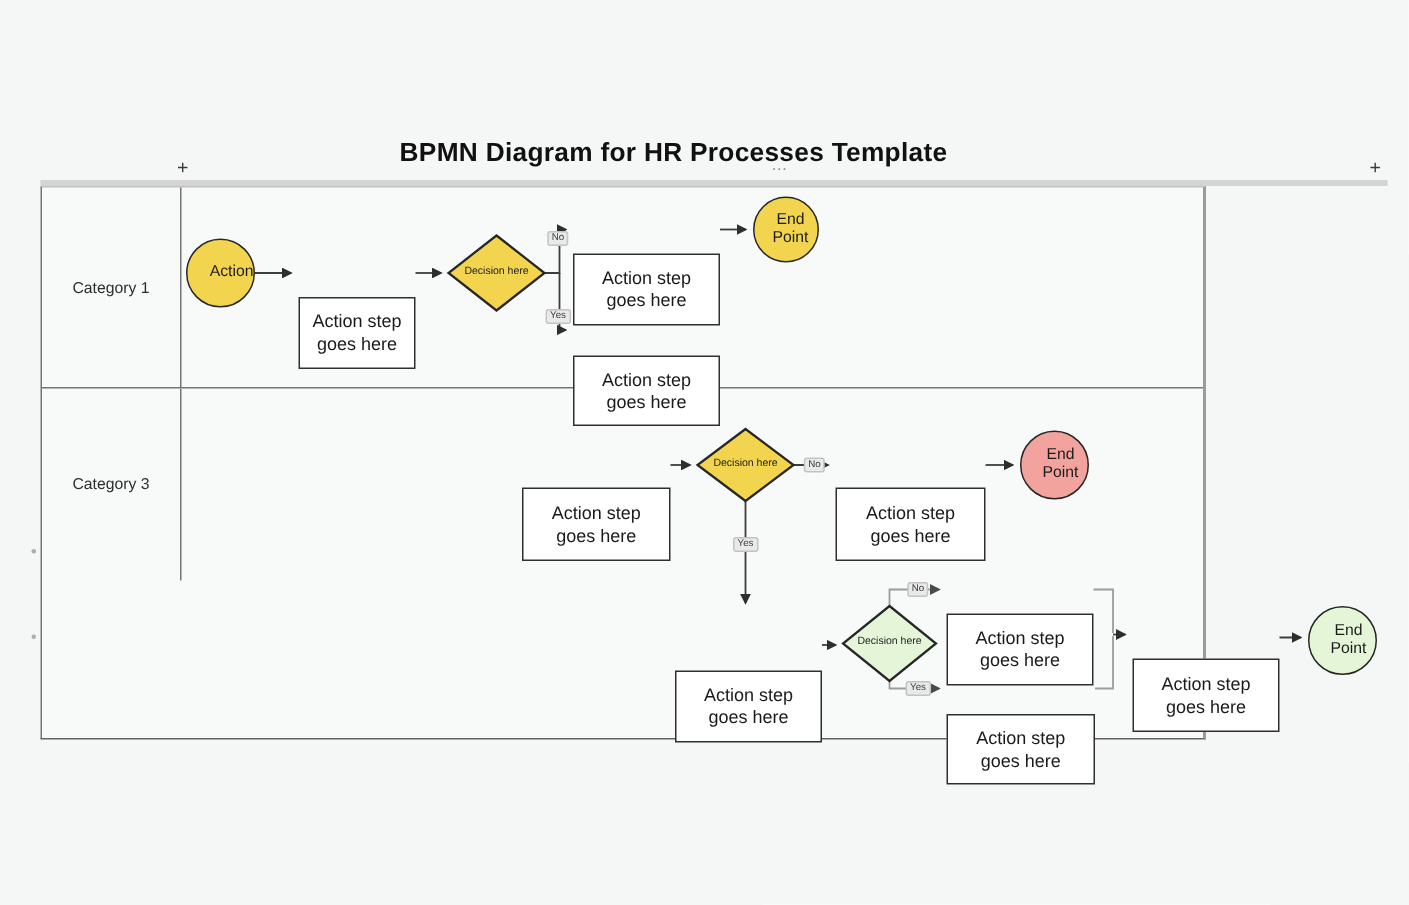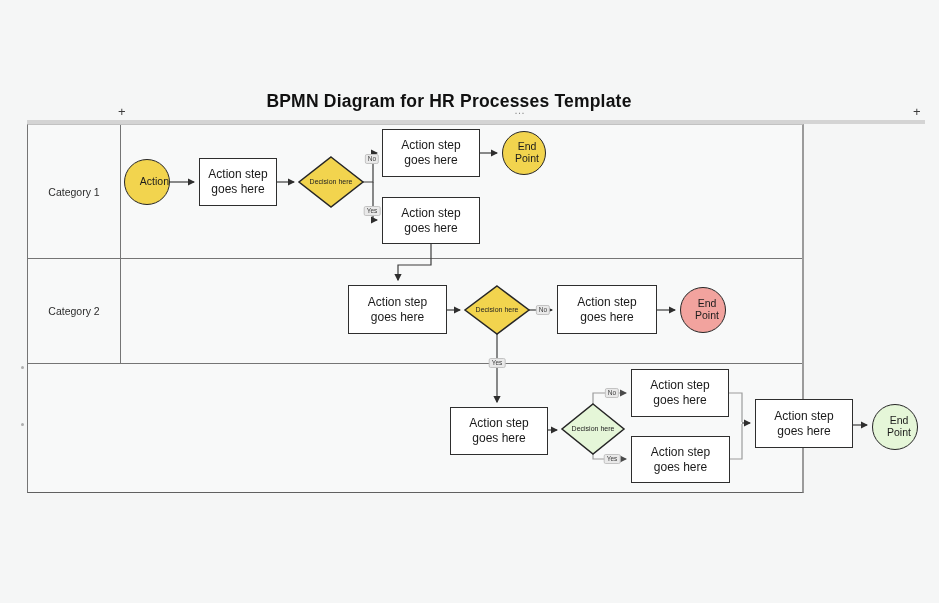--- a/index.html
+++ b/index.html
@@ -20,21 +20,21 @@
   .lane-b{border-bottom:1px solid #757575;}
   .lane-label{width:93px;box-sizing:border-box;border-right:1px solid #757575;
               display:flex;align-items:center;justify-content:center;
               font-size:10.5px;color:#2d2d2d;}
   .lane-body{flex:1;}
   .overlay{position:absolute;left:0;top:0;width:939px;height:603px;}
   .conn{fill:none;stroke:#3d3d3d;stroke-width:1.2;}
   .conn-gray{fill:none;stroke:#9c9c9c;stroke-width:1.2;}
   .node{position:absolute;box-sizing:border-box;background:#fff;border:1.5px solid #2e2e2e;
         display:flex;align-items:center;justify-content:center;text-align:center;
-        font-size:12px;color:#1a1a1a;line-height:1.25;}
+        font-size:12px;color:#1a1a1a;line-height:1.25;margin-top:40px;}
   .node span{display:inline-block;max-width:72px;}
   .circle{position:absolute;box-sizing:border-box;border-radius:50%;border:1.5px solid #262626;
           display:flex;align-items:center;justify-content:flex-end;text-align:center;
           font-size:10.5px;color:#1c1c1c;line-height:1.12;}
   .circle span{display:inline-block;max-width:36px;}
   .dtext{position:absolute;width:46px;transform:translate(-50%,-50%);text-align:center;
          font-size:7px;line-height:1.25;color:#222;}
   .chip{position:absolute;transform:translate(-50%,-50%);font-size:6.5px;color:#3c3c3c;
         background:#e9e9e9;border:0.5px solid #c3c3c3;border-radius:2px;
         padding:0 2px;line-height:8px;white-space:nowrap;}
@@ -49,25 +49,22 @@
   <div class="ellipsis">…</div>
   <div class="plus plus-l">+</div>
   <div class="plus plus-r">+</div>
   <div class="topband"></div>
 
   <div class="table">
     <div class="lane lane-b" style="height:134px;">
       <div class="lane-label">Category 1</div>
       <div class="lane-body"></div>
     </div>
-    <div class="lane lane-b" style="height:105px;">
-      <div class="lane-label">Category 2</div>
-      <div class="lane-body"></div>
-    </div>
     <div class="lane" style="height:128px;">
+      <div class="lane-label">Category 3</div>
       <div class="lane-body"></div>
     </div>
   </div>
 
   <div class="handle" style="left:21px;top:366px;"></div>
   <div class="handle" style="left:21px;top:423px;"></div>
 
   <svg class="overlay" viewBox="0 0 939 603">
     <defs>
       <marker id="arrD" markerWidth="6" markerHeight="6" refX="5" refY="3" orient="auto">

